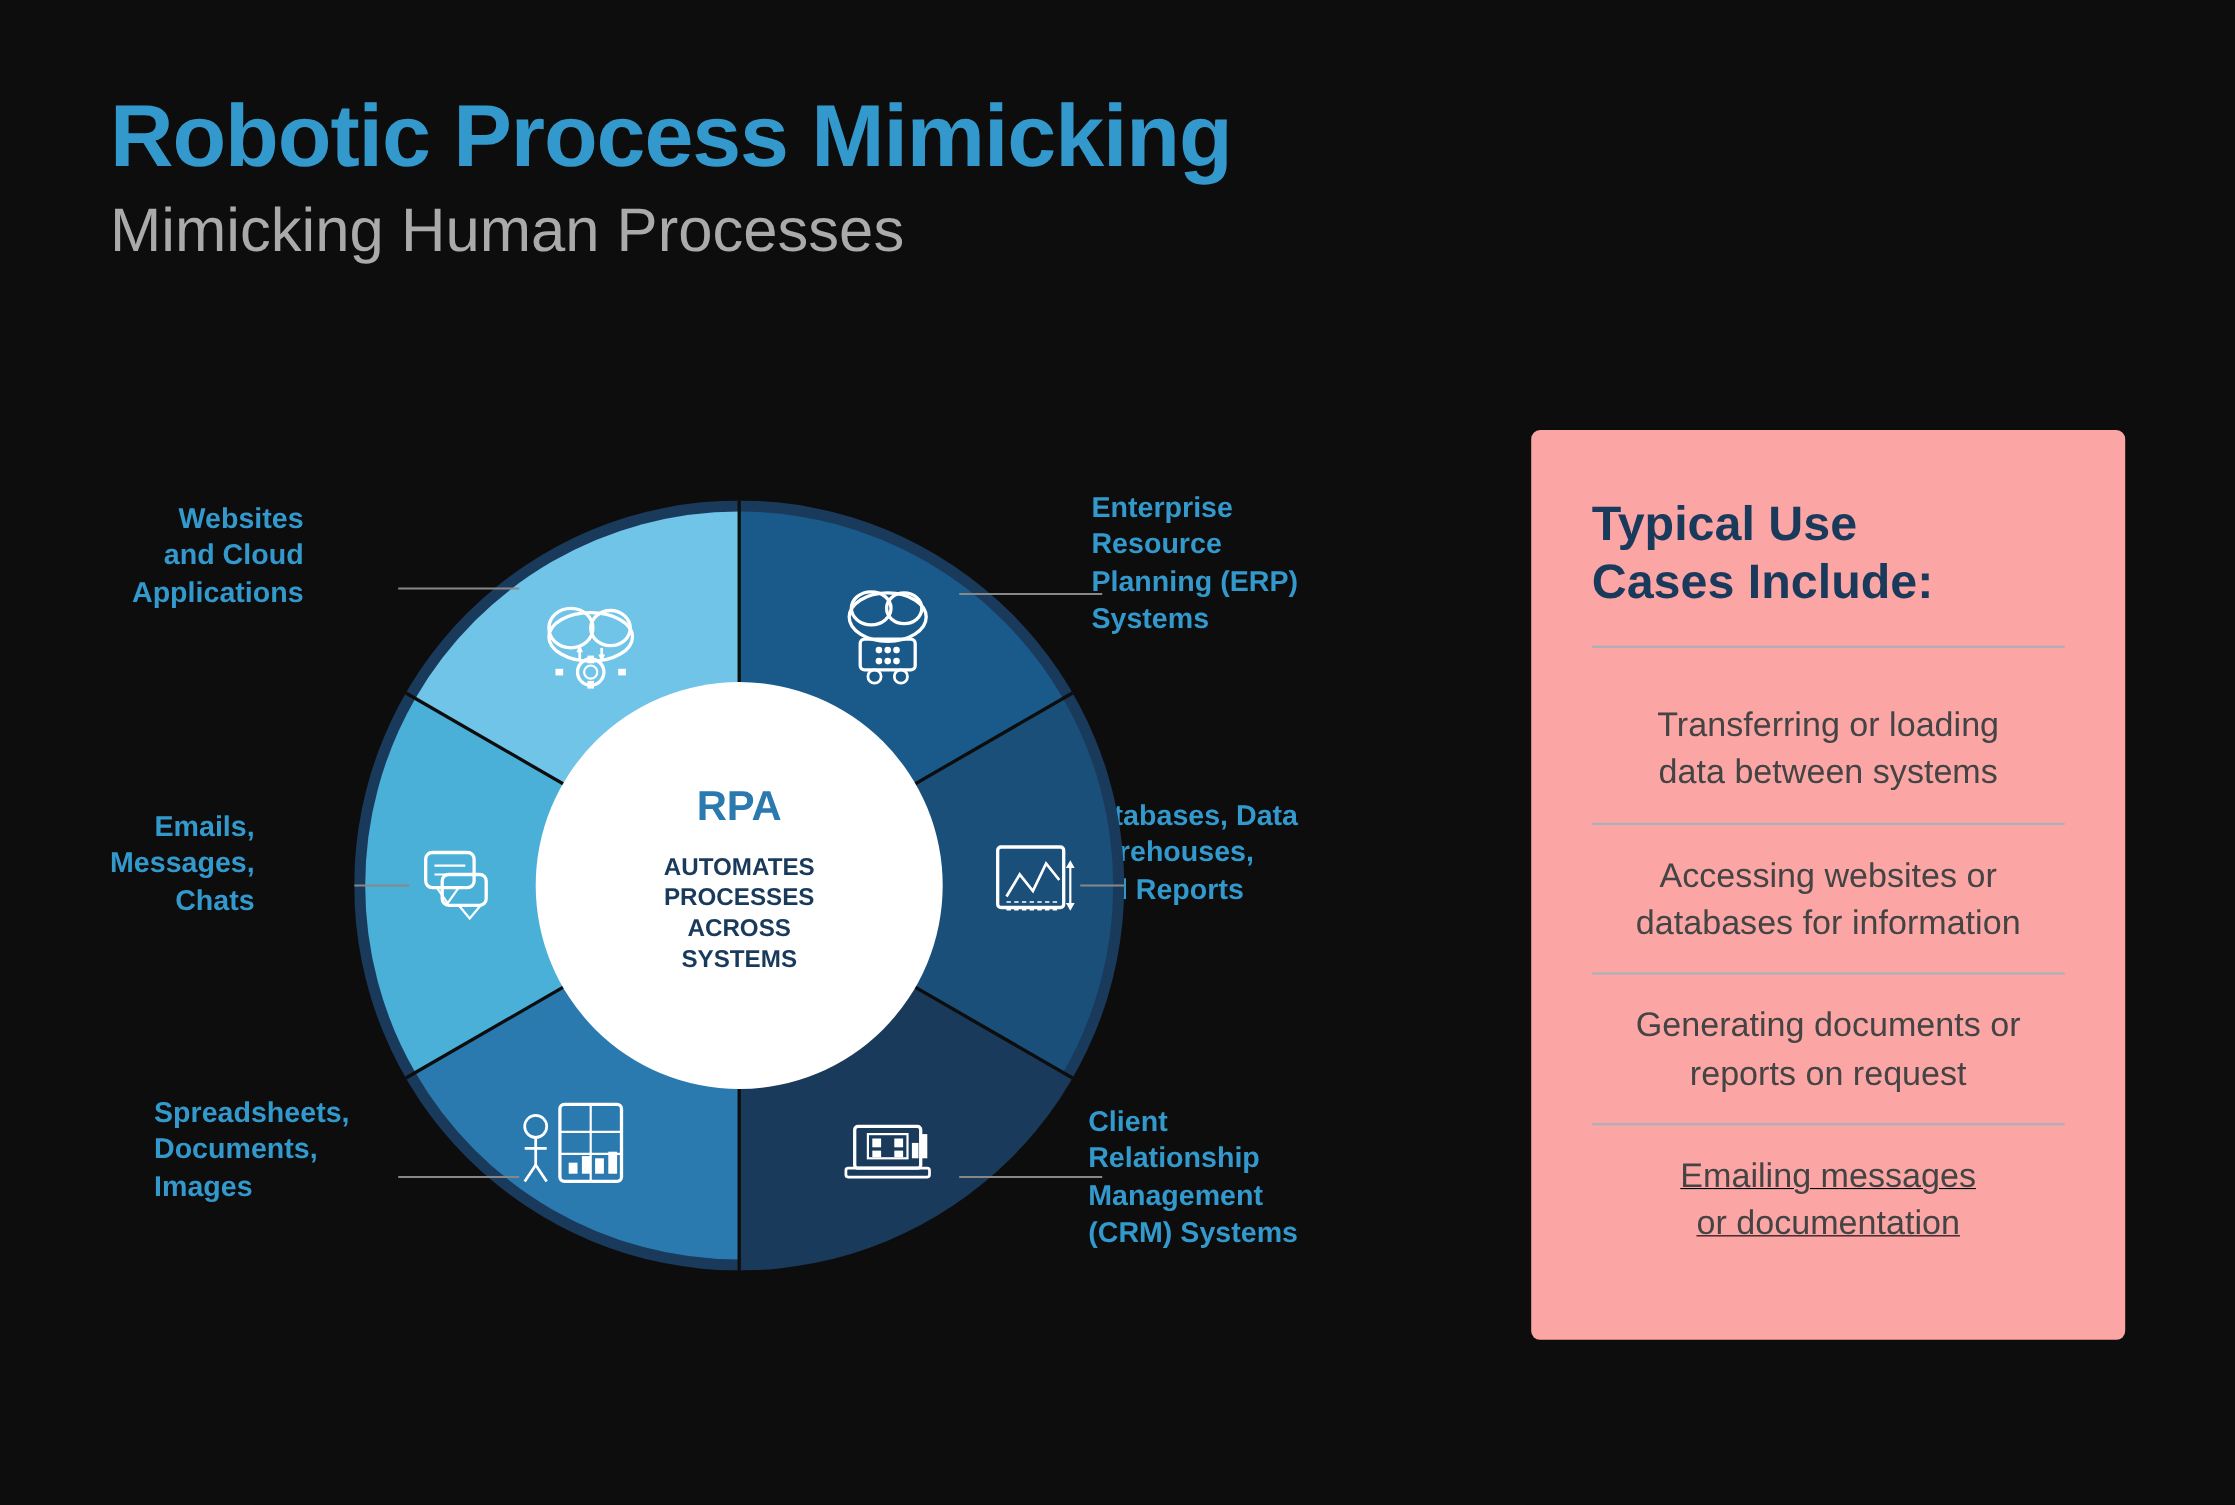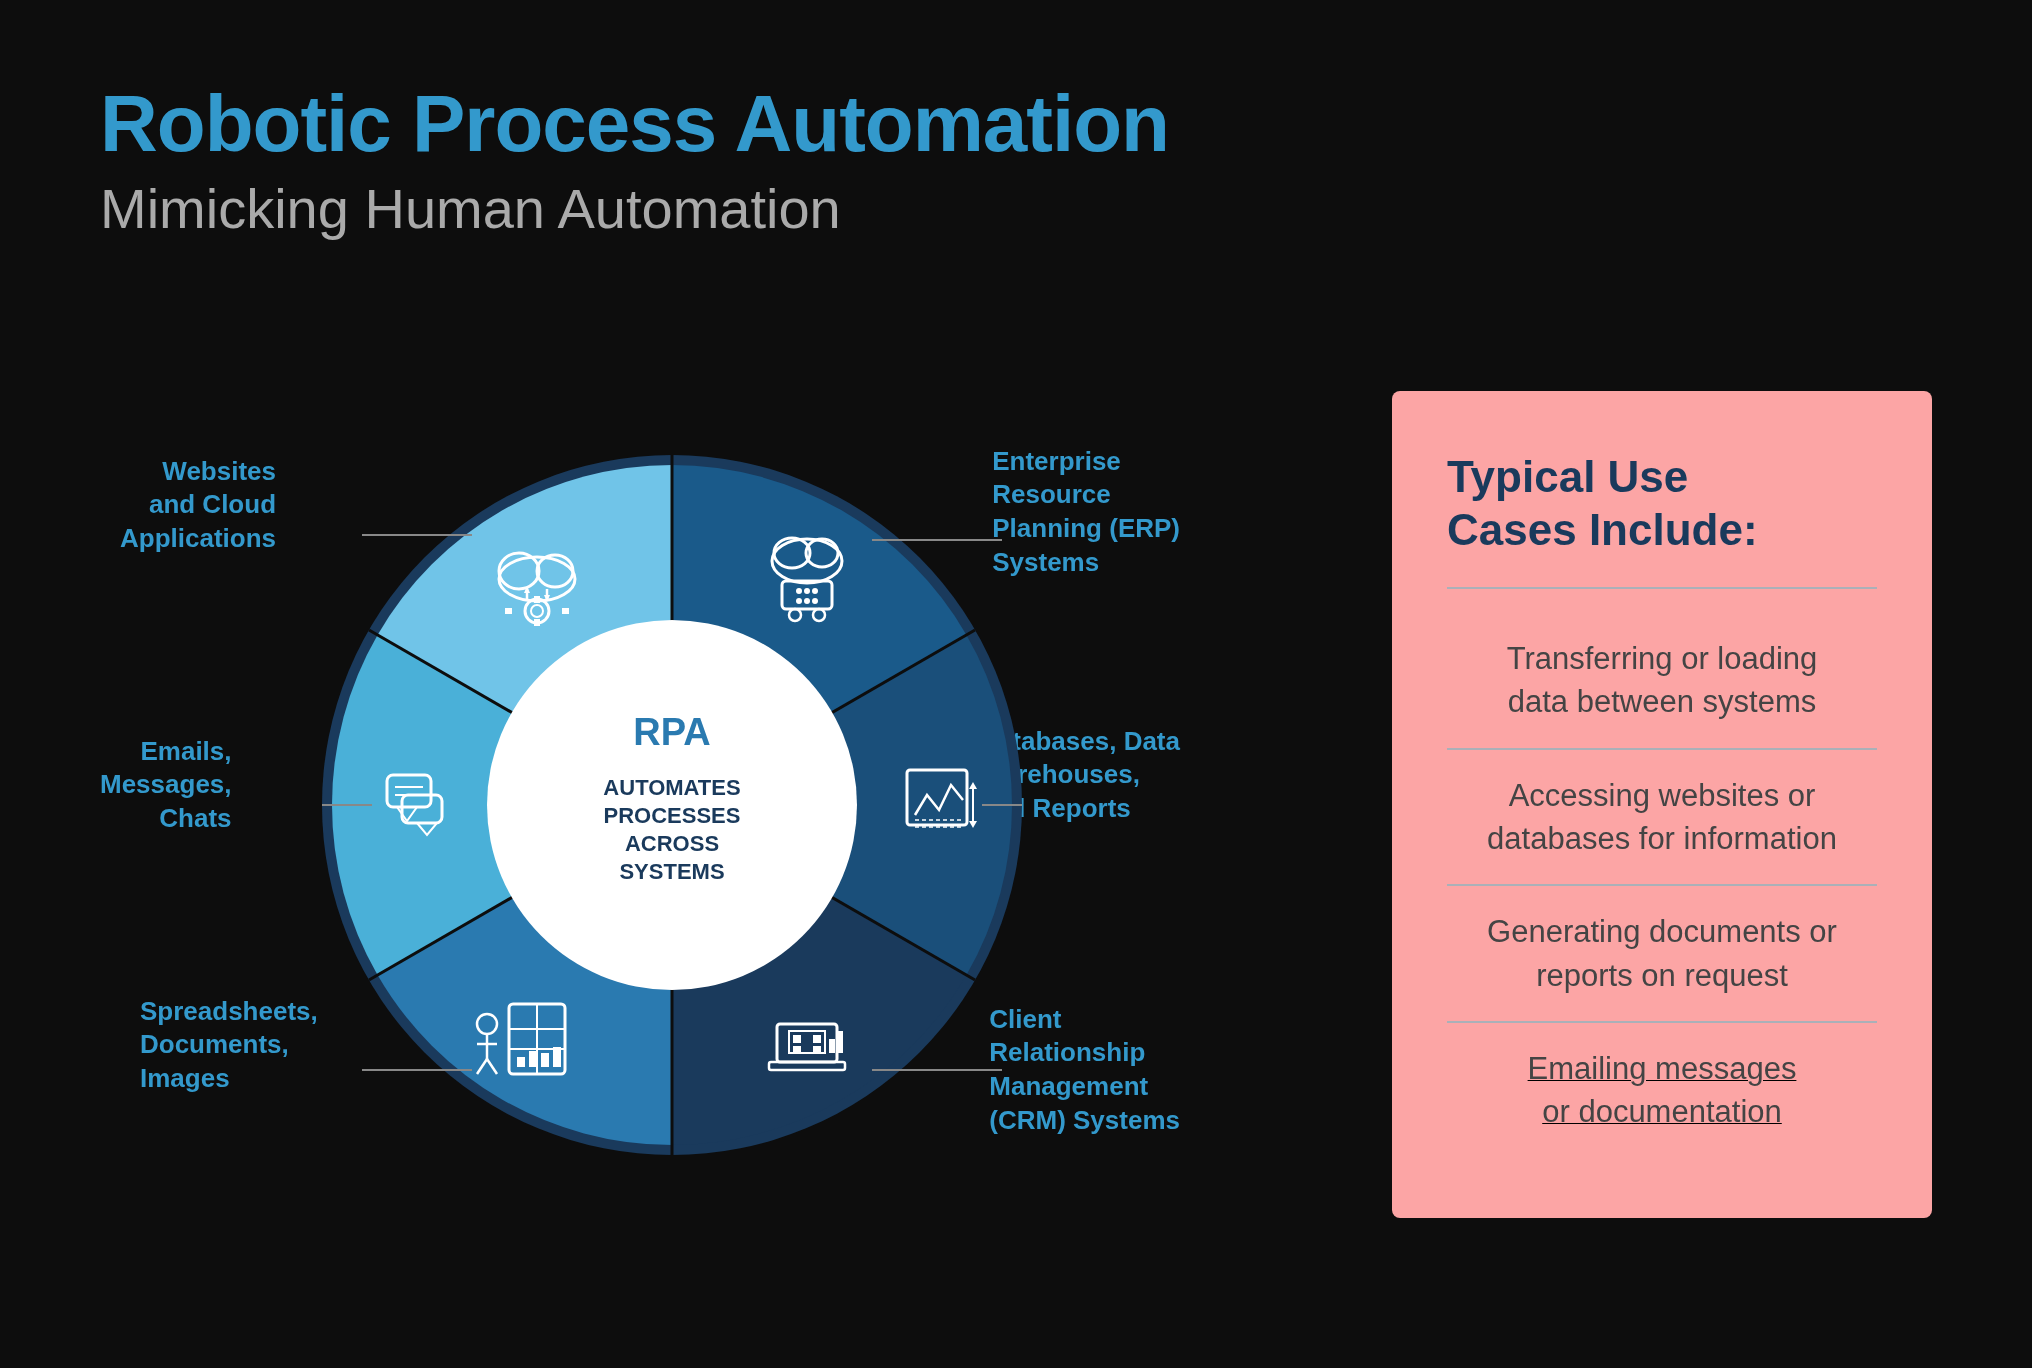--- a/index.html
+++ b/index.html
@@ -144,22 +144,22 @@
     }
 
     
   </style>
 </head>
 <body>
 
 <div class="main-container">
 
   <div class="header-section">
-    <div class="title-main">Robotic Process Automation</div>
-    <div class="title-sub">Mimicking Human Automation</div>
+    <div class="title-main">Robotic Process Mimicking</div>
+    <div class="title-sub">Mimicking Human Processes</div>
   </div>
 
   <div class="content-area">
 
     <div class="diagram-area">
 
       <div class="wheel-label label-websites">
         Websites<br>and Cloud<br>Applications
       </div>
       <div class="wheel-label label-emails">

